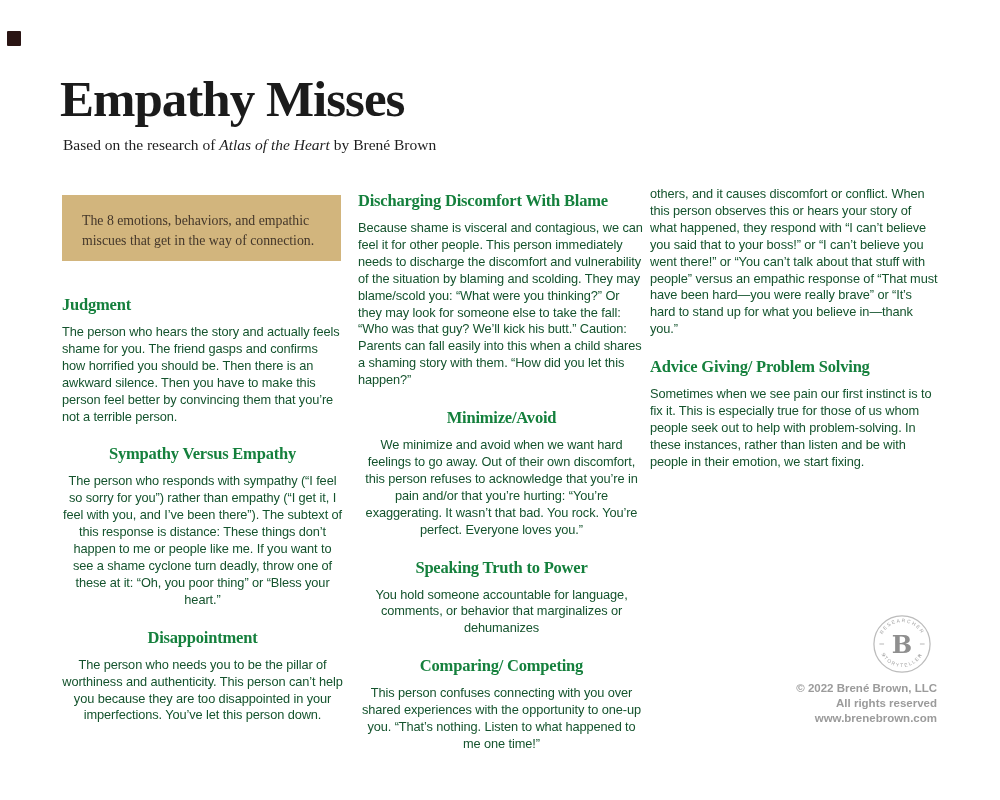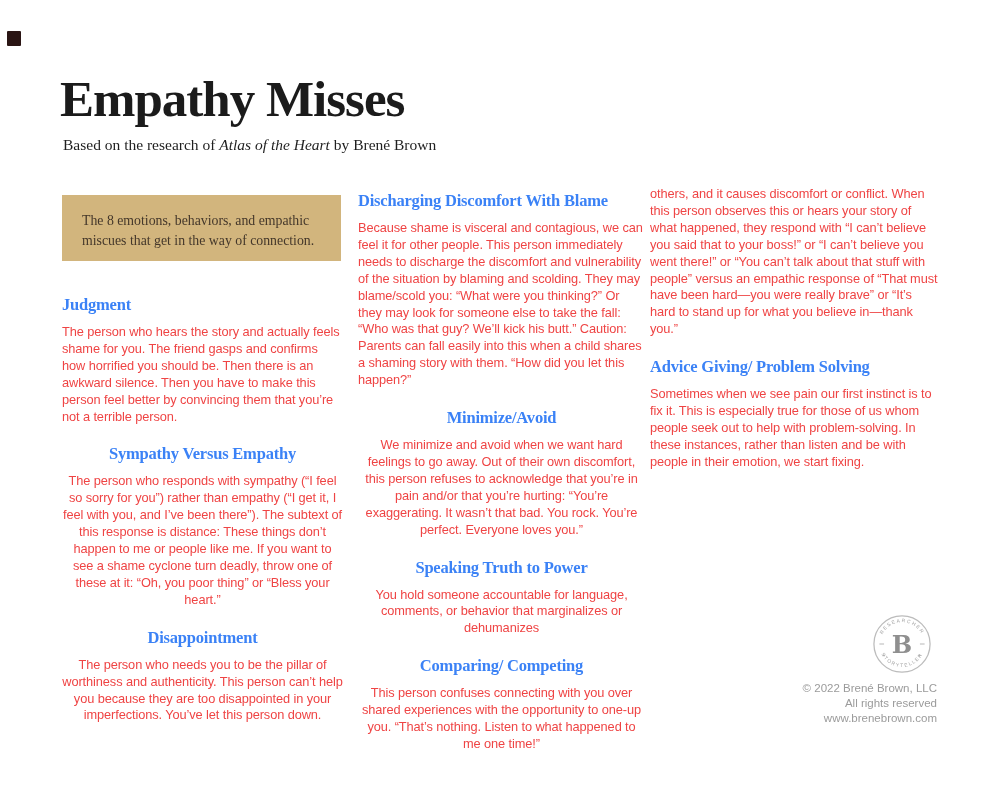--- a/index.html
+++ b/index.html
@@ -21,30 +21,30 @@
            background:#d2b57d;box-sizing:border-box;padding:12px 8px 0 16px;}
   .callout p{margin:4px;font-family:"Liberation Serif","DejaVu Serif",serif;
              font-size:13.8px;line-height:19.5px;color:#44372a;white-space:pre-line;}
 
   .col{position:absolute;}
   .col1{left:62px;top:295px;width:281px;}
   .col2{left:358px;top:191px;width:287px;}
   .col3{left:650px;top:186px;width:289px;}
 
   .section h3{margin:0 0 9px 0;font-family:"Liberation Serif","DejaVu Serif",serif;
-              font-size:16.5px;font-weight:700;letter-spacing:-0.2px;color:#3b82f6;}
+              font-size:16.5px;font-weight:700;letter-spacing:-0.2px;color:#15803d;}
   .section p,.continuation{margin:0;font-size:12.8px;line-height:16.9px;
-              letter-spacing:-0.1px;color:#ef4444;}
+              letter-spacing:-0.1px;color:#14532d;}
   .section + .section{margin-top:19px;text-align:center;}
   .continuation{margin-bottom:19px;}
 
   .seal{position:absolute;left:863px;top:605px;width:78px;height:78px;}
   .footer-text{position:absolute;right:63px;top:681px;text-align:right;
                font-size:11.5px;line-height:14.8px;color:#9b9b9b;}
-  .footer-text div{white-space:nowrap;}
+  .footer-text div{white-space:nowrap;font-weight:bold;}
 </style>
 </head>
 <body>
 
 <div class="page">
 
   <div class="brand-mark"></div>
 
   <h1 class="page-title">Empathy Misses</h1>
   <p class="page-subtitle"><span>Based on the research of </span><em>Atlas of the Heart</em><span> by Brené Brown</span></p>

